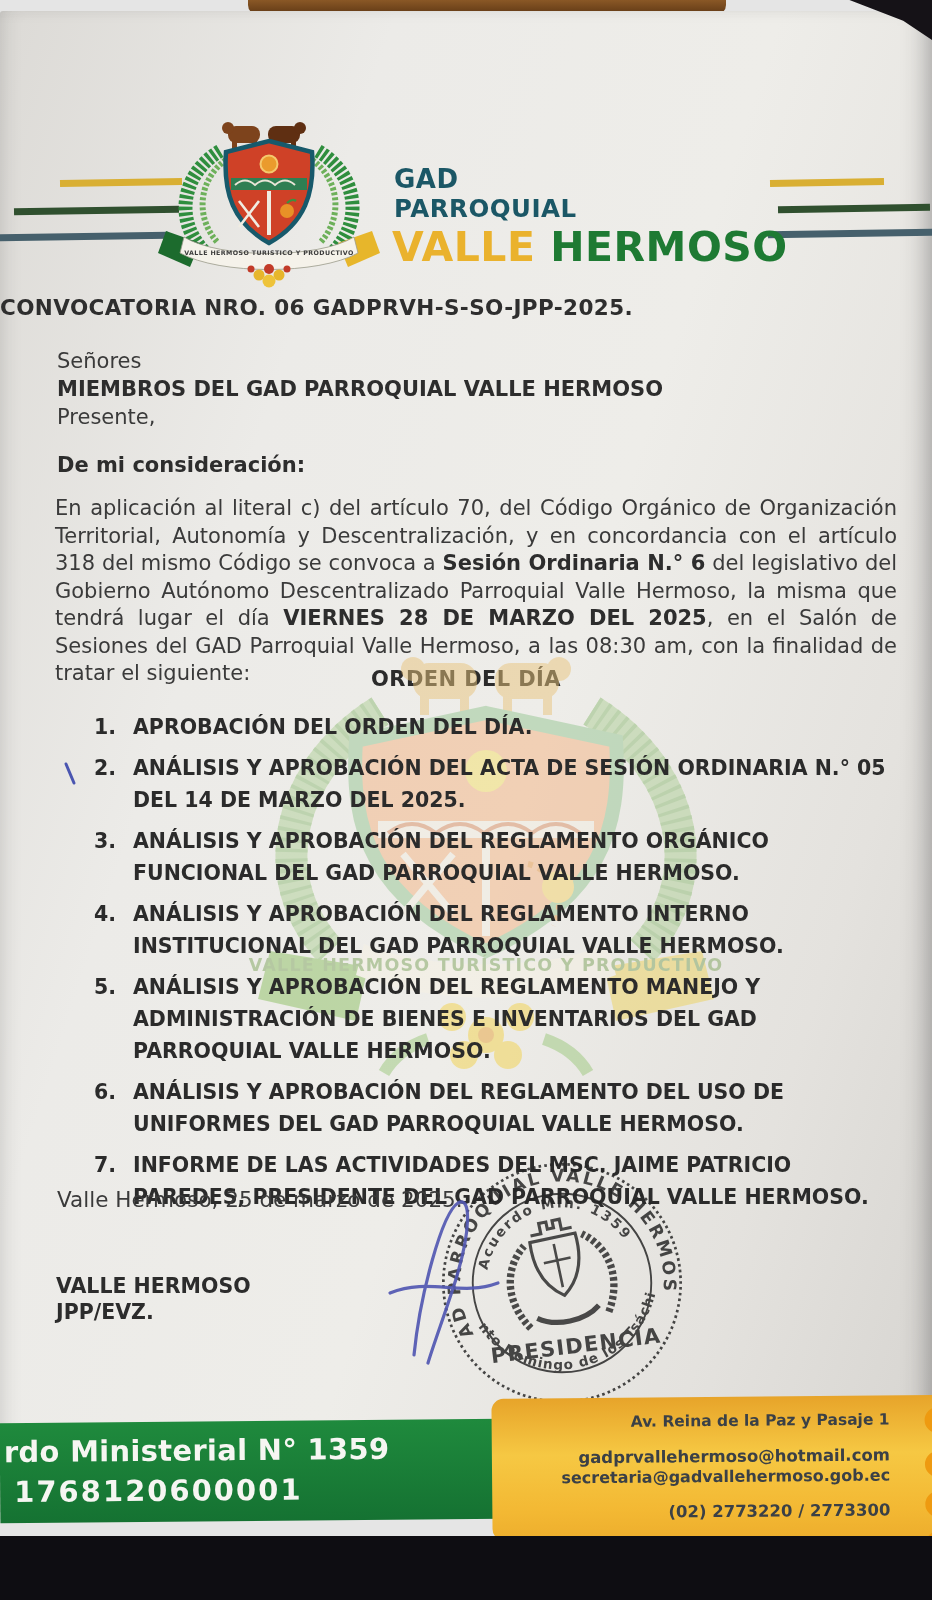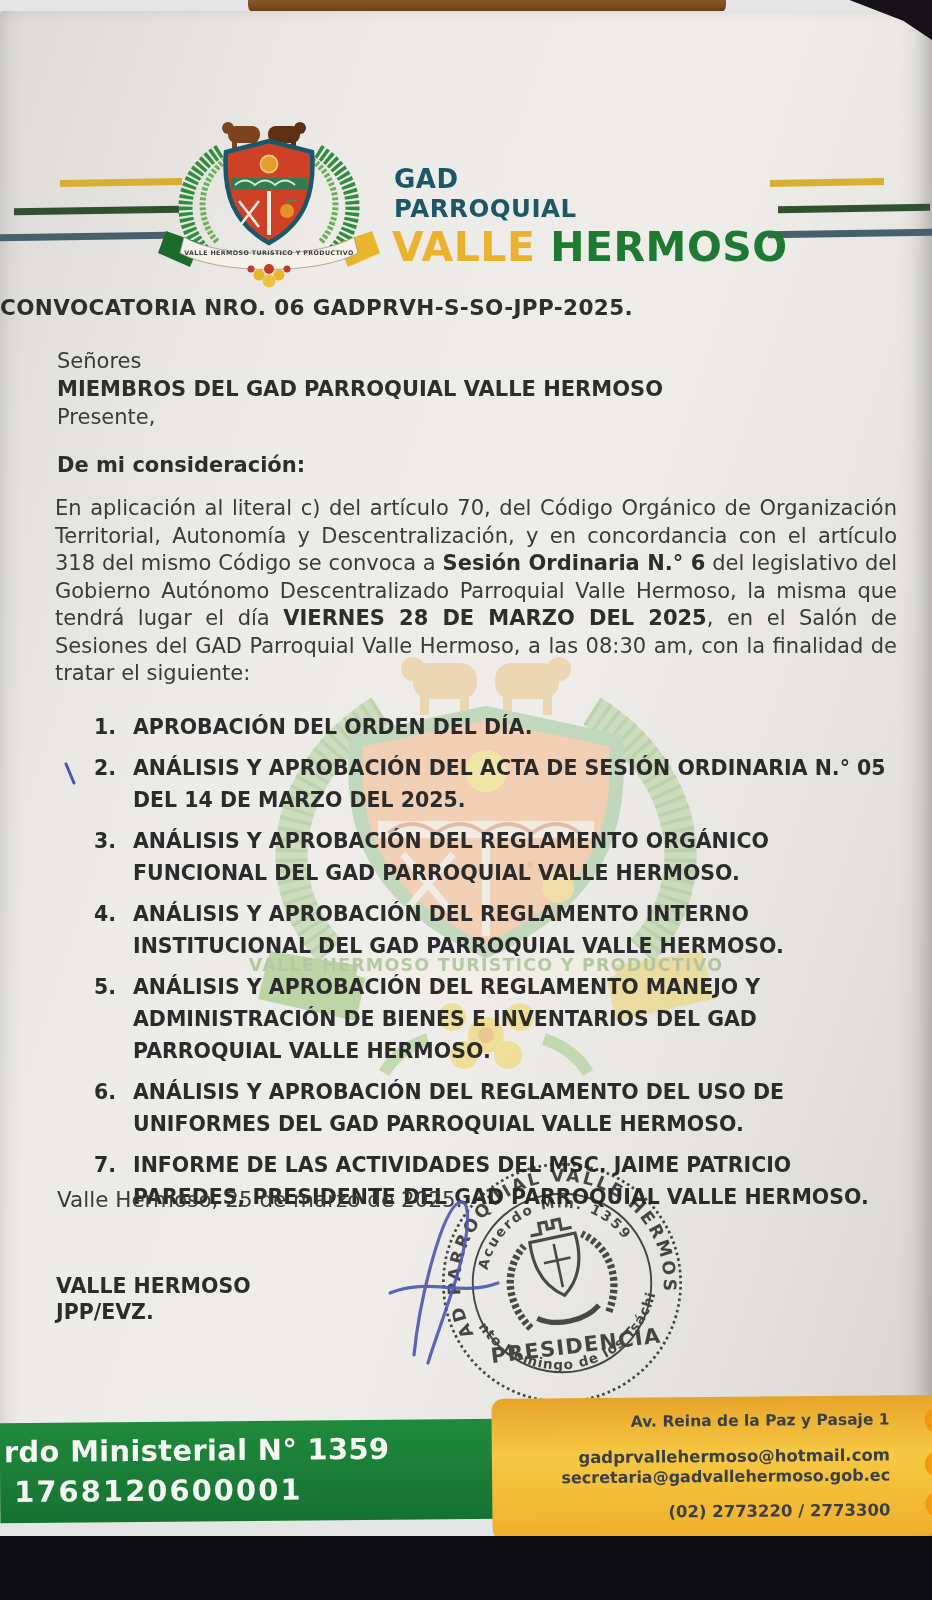--- a/index.html
+++ b/index.html
@@ -185,20 +185,21 @@
         <circle cx="258" cy="386" r="18" fill="#f2d24b"></circle>
           <circle cx="224" cy="368" r="14" fill="#f2d24b"></circle>
         <circle cx="292" cy="368" r="14" fill="#f2d24b"></circle>
           <circle cx="236" cy="406" r="14" fill="#f2d24b"></circle>
         <circle cx="280" cy="406" r="14" fill="#f2d24b"></circle>
           <circle cx="258" cy="386" r="8" fill="#e8a43c"></circle>
         <path d="M 200,390 q -30,10 -44,34 M 316,390 q 30,10 44,34" stroke="#9bc87c" stroke-width="12" fill="none"></path>
       </g>
     </svg>
 
+    <div class="orden-title" style="top:656px;">ORDEN DEL DÍA</div>
 
     <div class="olist" style="top:700px;">
       <div class="oitem">
           <span class="onum">1.</span>
           <span class="otext">APROBACIÓN DEL ORDEN DEL DÍA.</span>
         </div>
       <div class="oitem">
           <span class="onum">2.</span>
           <span class="otext">ANÁLISIS Y APROBACIÓN DEL ACTA DE SESIÓN ORDINARIA N.° 05 DEL 14 DE MARZO DEL 2025.</span>
         </div>

